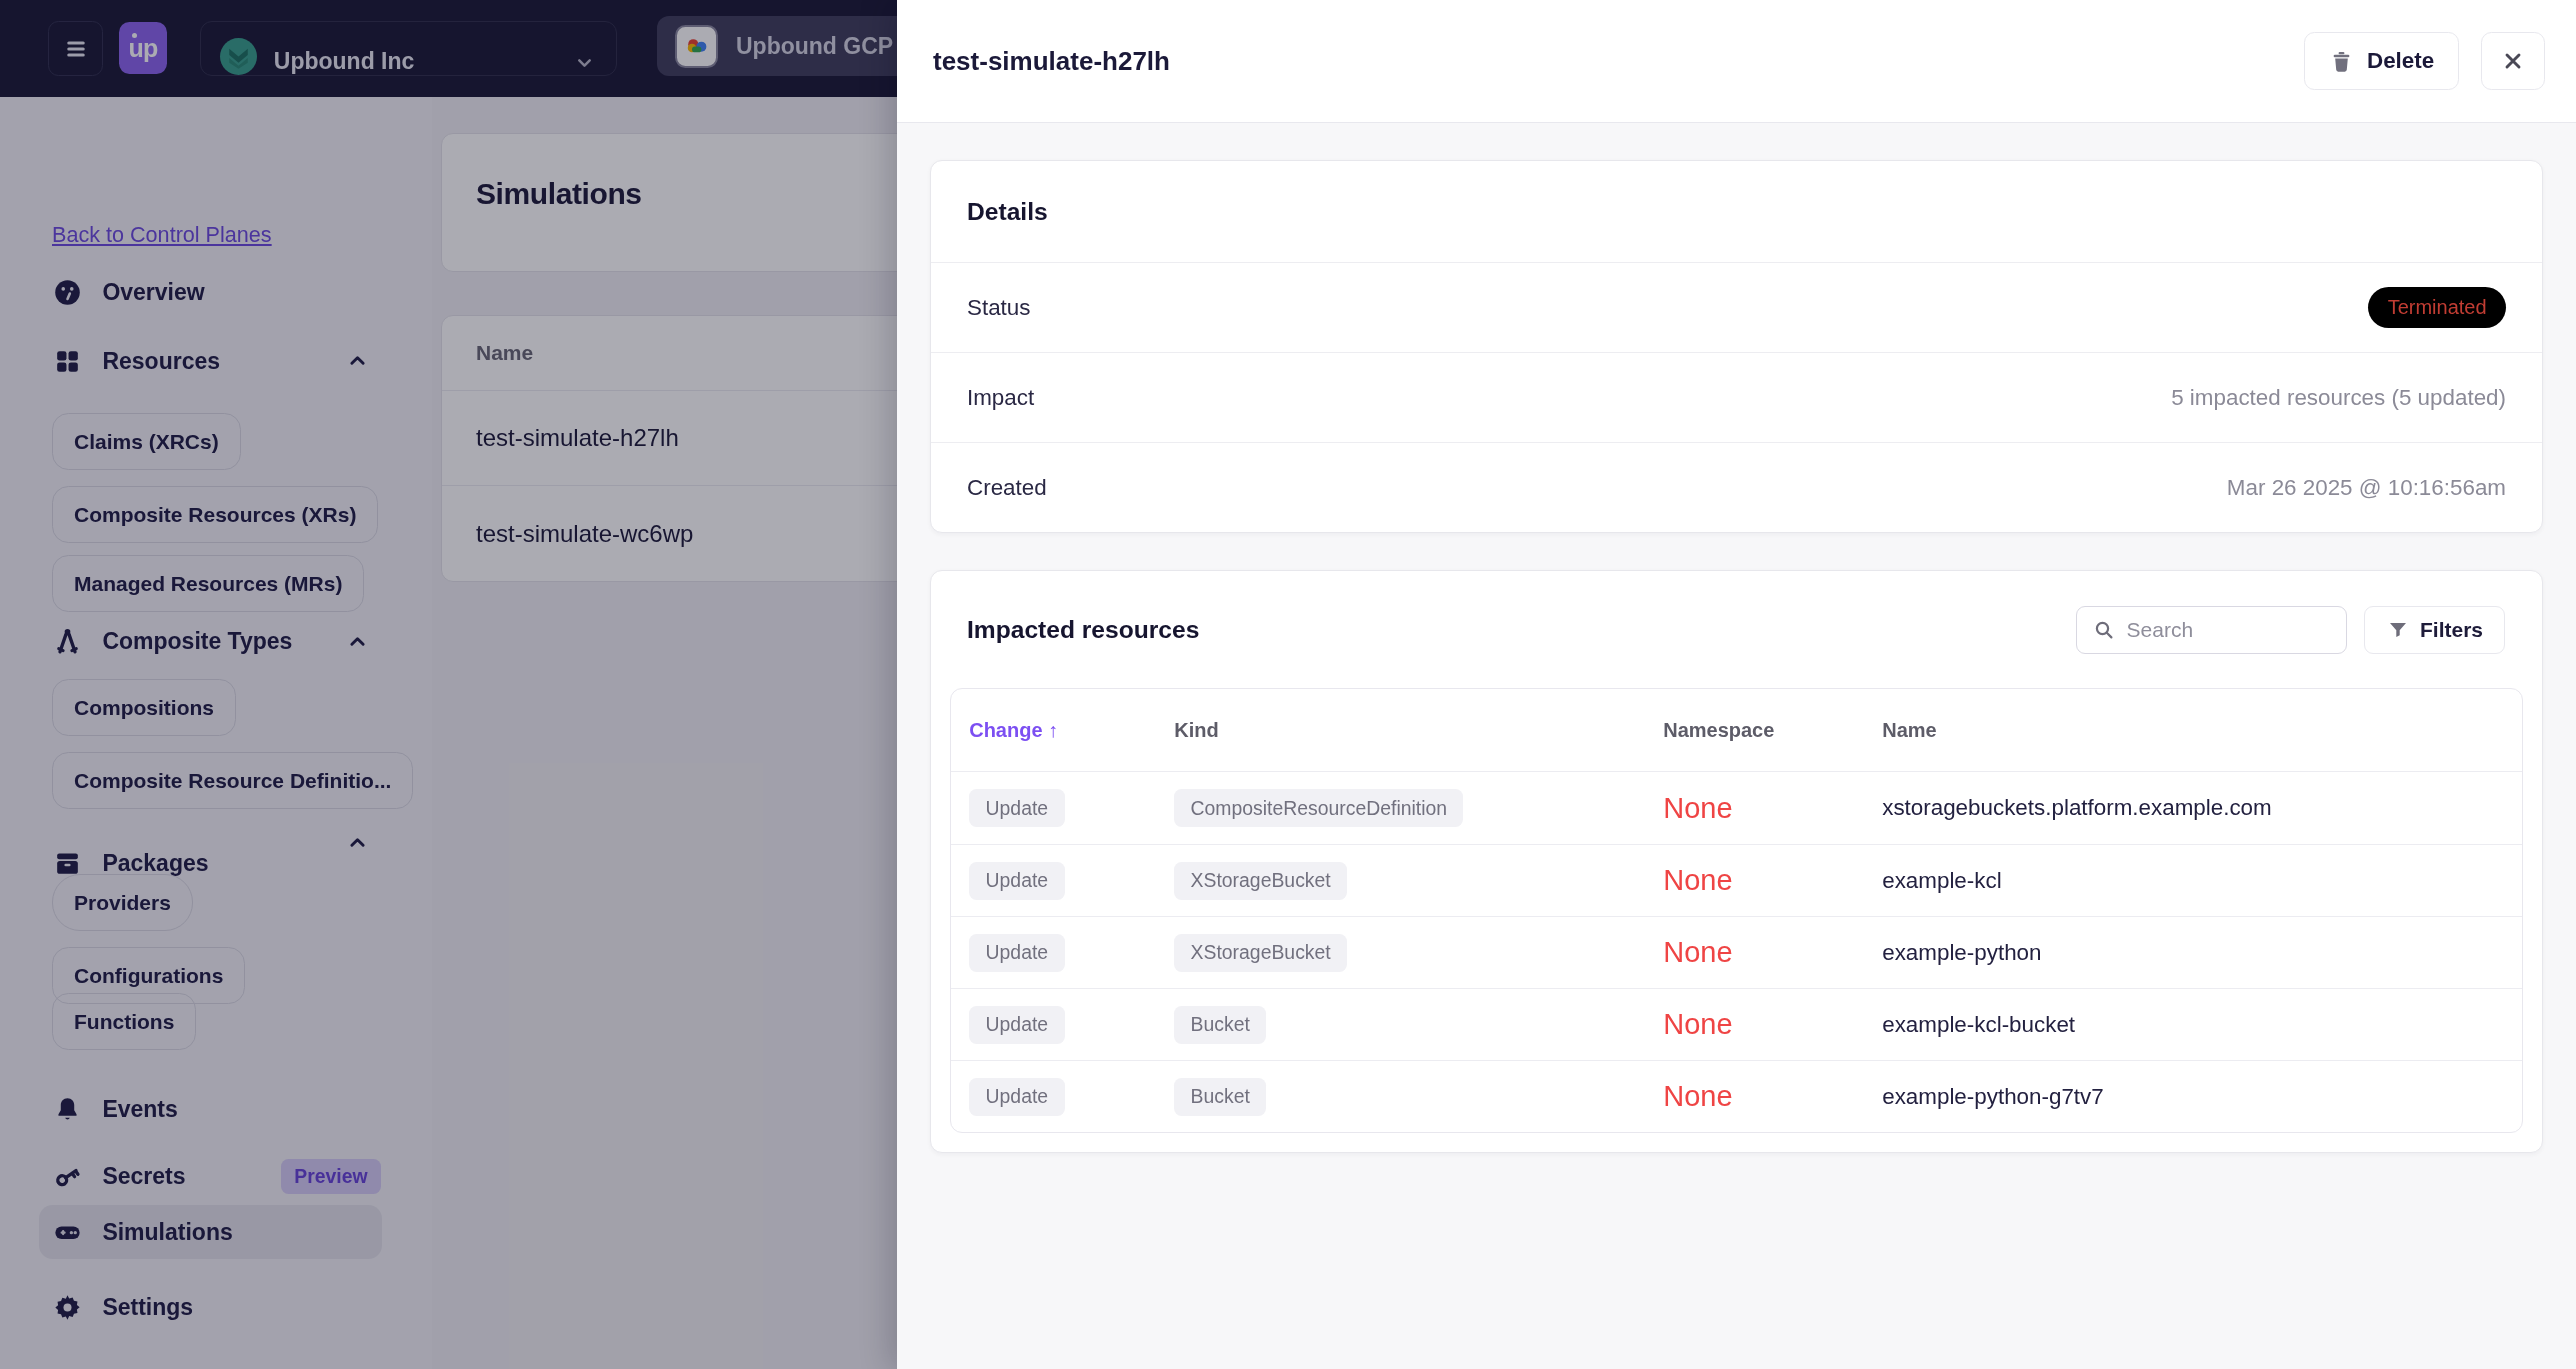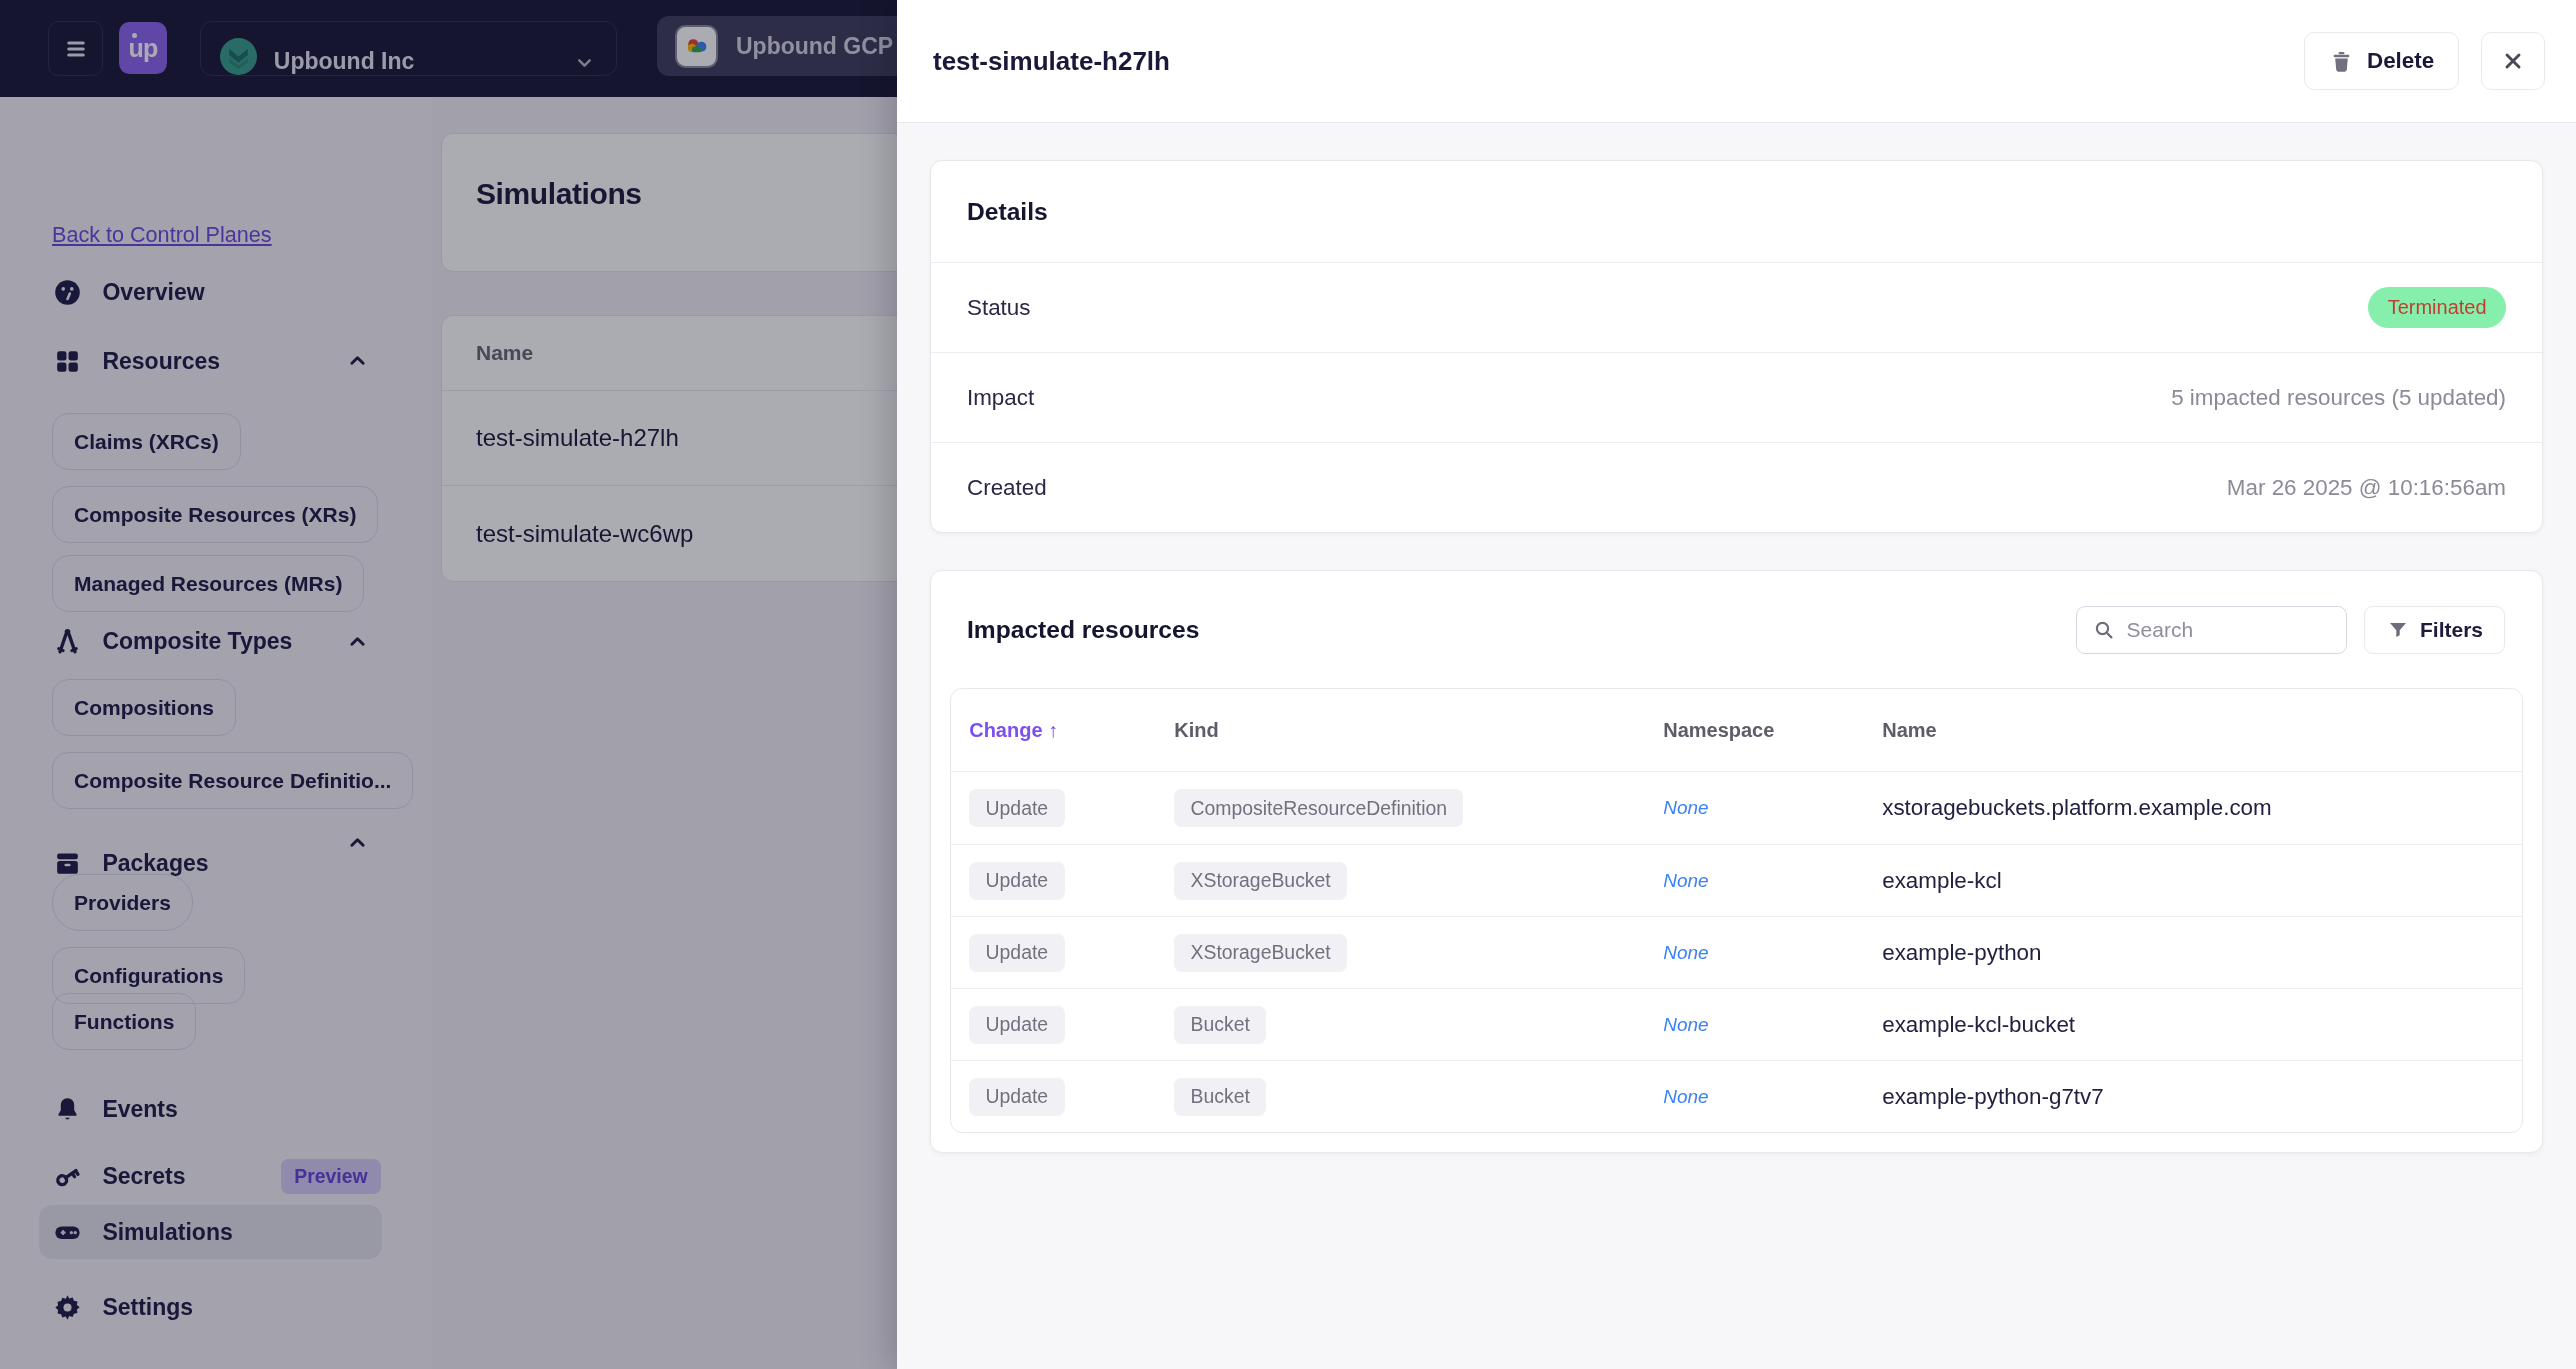--- a/index.html
+++ b/index.html
@@ -52,39 +52,39 @@
   .dbody { padding:0 33px; }
   .card { background:#fff; border:1.5px solid #e7e7ec; border-radius:12px; box-shadow:0 1.5px 4.5px rgba(20,20,40,0.04); }
   .card-details { margin-top:37px; }
   .crow { display:flex; align-items:center; padding:0 36px; border-top:1.5px solid #ededf1; }
   .crow:first-child { border-top:none; }
   .crow-head { height:101px; }
   .crow-item { height:90px; }
   .chead { font-size:24.6px; font-weight:700; color:#16152f; }
   .clabel { font-size:22.4px; color:#2a2844; flex:1; }
   .cvalue { font-size:22.4px; color:#8b8a97; }
-  .badge-status { background:#86efac; color:#c23d33; font-size:20px; border-radius:745px; padding:9px 19.4px; }
+  .badge-status { background:#000000; color:#c23d33; font-size:20px; border-radius:745px; padding:9px 19.4px; }
 
   .card-impacted { margin-top:37px; padding-bottom:19.4px; }
   .imp-head { height:117px; display:flex; align-items:center; padding:0 37px 0 36px; gap:16.4px; }
   .imp-title { font-size:24.6px; font-weight:700; color:#16152f; flex:1; }
   .searchbox { width:271px; height:48px; border:1.5px solid #d9d8e2; border-radius:9px; background:#fff; display:flex; align-items:center; padding:0 15px; gap:10.4px; }
   .searchbox input { border:none; outline:none; font-size:21px; color:#2a2844; width:100%; font-family:"Liberation Sans",sans-serif; background:transparent; }
   .searchbox input::placeholder { color:#8f8e9b; }
   .btn-filters { height:48px; padding:0 21px; border-radius:9px; font-size:21px; font-weight:700; color:#1e1c3a; gap:10.4px; }
 
   .itable { margin:0 18.6px; border:1.5px solid #e8e7ee; border-radius:12px; overflow:hidden; background:#fff; }
   .igrid { display:grid; grid-template-columns:205px 489px 219px 1fr; align-items:center; padding:0 18.6px; }
   .ihead { height:83px; border-bottom:1.5px solid #ececf1; }
   .ihead .hcell { font-size:20px; font-weight:600; color:#5d5c68; }
   .ihead .hcell.sorted { color:#7c4ff2; font-weight:700; }
   .irow { height:72px; border-top:1.5px solid #ececf1; }
   .irow:nth-child(2) { border-top:none; }
   .pill { display:inline-block; background:#f1f1f5; border-radius:7.5px; padding:7.5px 16.4px; font-size:19.4px; color:#71707e; }
-  .ns { font-size:19px; color:#3b82f6;font-style:italic; }
+  .ns { font-size:29px; color:#ef4444; }
   .rname { font-size:22.4px; color:#232140; }
 
   svg { display:block; }
 </style>
 </head>
 <body>
 
 <div id="app">
 
   <div class="topbar">

